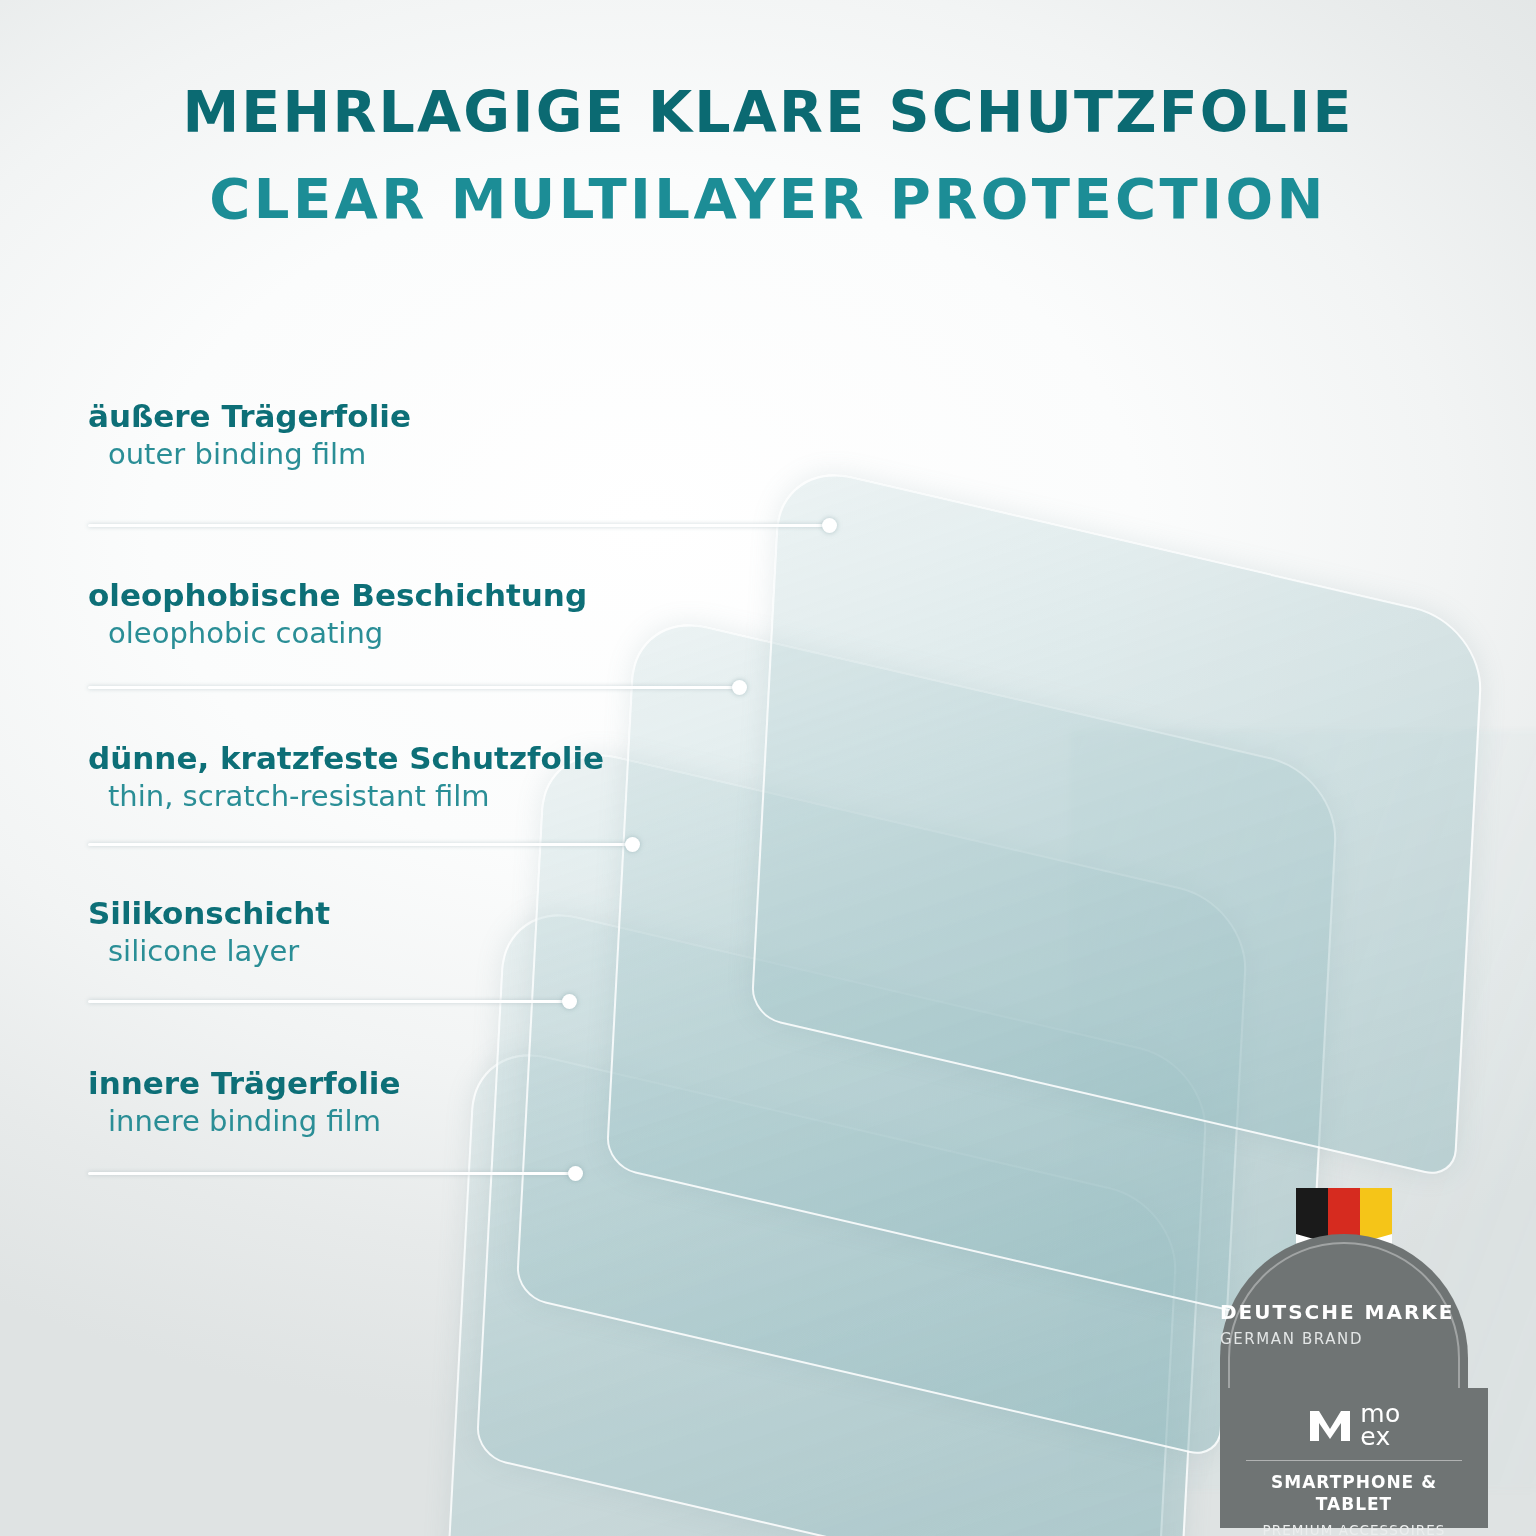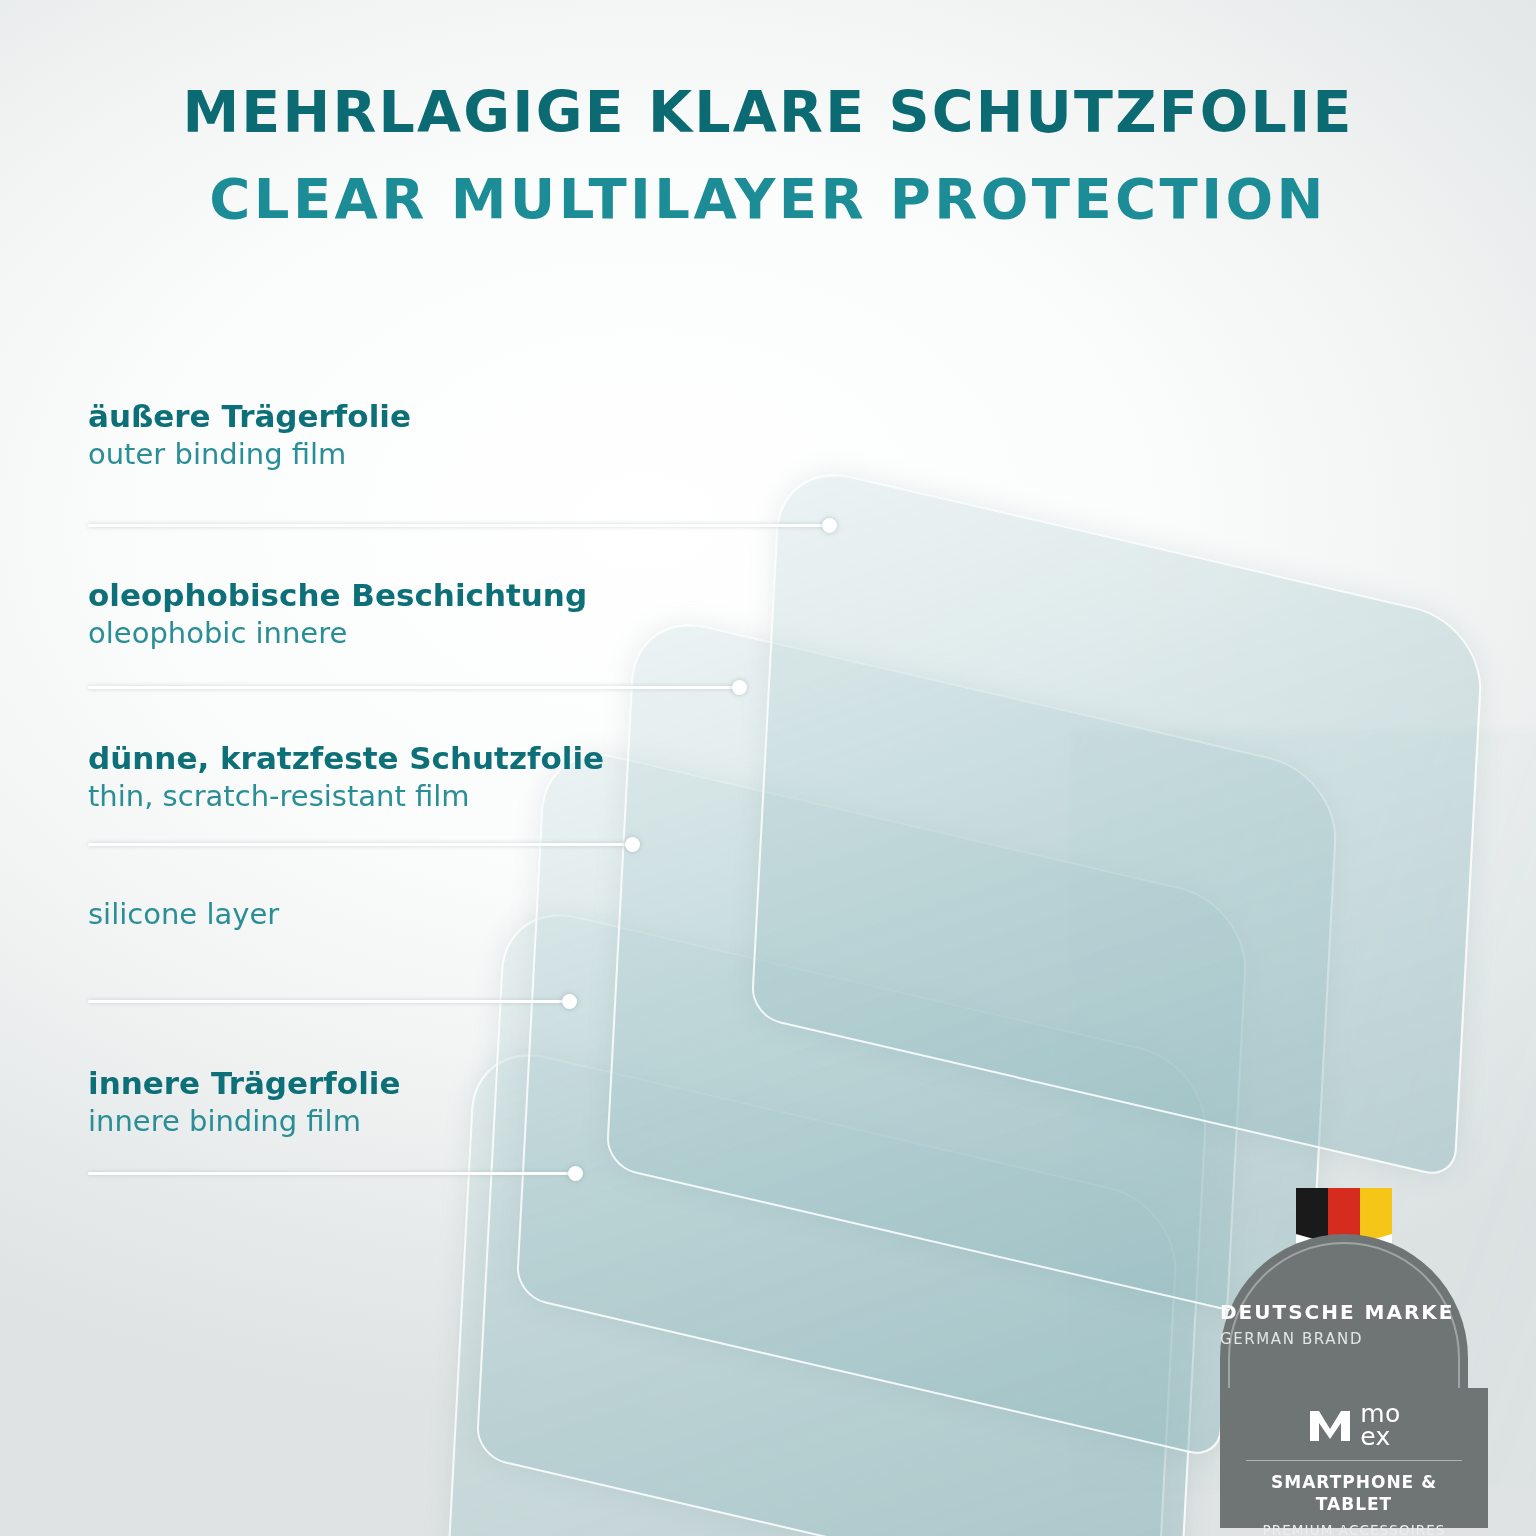--- a/index.html
+++ b/index.html
@@ -101,20 +101,21 @@
     line-height: 1.18;
     white-space: nowrap;
   }
   .label .en {
     font-size: 29px;
     font-weight: normal;
     color: #2a8e96;
     line-height: 1.2;
     margin-top: 2px;
     white-space: nowrap;
+    margin-left: 20px;
   }
   .leader {
     position: absolute;
     height: 3px;
     background: #ffffff;
     border-radius: 2px;
     box-shadow: 0 0 4px rgba(140,165,170,0.45);
   }
   .leader-dot {
     position: absolute;
@@ -289,29 +290,30 @@
   <div class="leader ln-5"></div>
   <div class="leader-dot dot-5"></div>
 
   <div class="label lbl-1">
     <div class="de">äußere Trägerfolie</div>
     <div class="en">outer binding film</div>
   </div>
 
   <div class="label lbl-2">
     <div class="de">oleophobische Beschichtung</div>
-    <div class="en">oleophobic innere</div>
+    <div class="en">oleophobic coating</div>
   </div>
 
   <div class="label lbl-3">
     <div class="de">dünne, kratzfeste Schutzfolie</div>
     <div class="en">thin, scratch-resistant film</div>
   </div>
 
   <div class="label lbl-4">
+    <div class="de">Silikonschicht</div>
     <div class="en">silicone layer</div>
   </div>
 
   <div class="label lbl-5">
     <div class="de">innere Trägerfolie</div>
     <div class="en">innere binding film</div>
   </div>
 
   <div class="badge">
 

